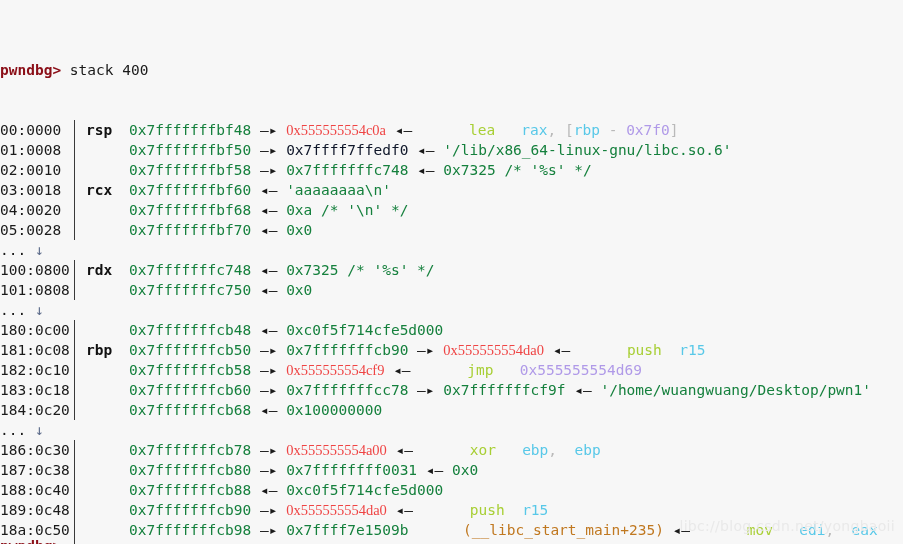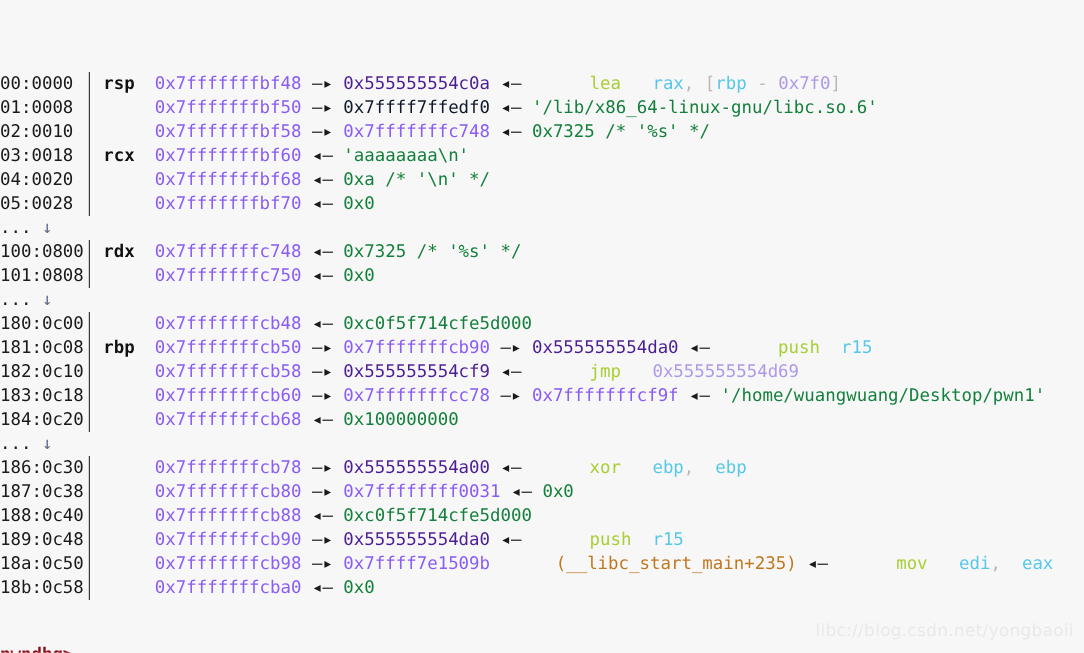--- a/index.html
+++ b/index.html
@@ -54,22 +54,22 @@
     font-weight: bold;
     display: inline-block;
     width: 54px;
     text-align: left;
     padding-left: 11px;
     box-sizing: border-box;
   }
   .reg.blank { color: transparent; }
 
   
-  .stackaddr { color: #8b5cf6; }      
-  .codeaddr  { color: #4c1d95; }      
+  .stackaddr { color: #15803d; }      
+  .codeaddr  { color: #ef4444; font-family: Liberation Serif, serif; }      
   .libcaddr  { color: #0f172a; text-align: center; }      
   .plain     { color: #15803d; }      
   .mnemonic  { color: #a8cf35; margin-left: 48px; }      
   .regop     { color: #58c8e8; }      
   .imm       { color: #b09ae8; }      
   .punct     { color: #b9b9b9; }      
   .symbol    { color: #c07820; margin-left: 46px; }      
   .arrow     { color: #1a1a1a; }
   .dots      { color: #1a1a1a; }
   .downarr   { color: #5c6b8a; }
@@ -96,18 +96,19 @@
     white-space: pre;
     line-height: 20px;
     font-size: 14.5px;
   }
 </style>
 </head>
 <body>
 
 <div id="terminal">
   
+  <div class="line"><span class="prompt-name">pwndbg&gt;</span><span class="prompt-cmd"> <span>stack 400</span></span></div>
   <div id="rows"><div class="line"><span class="idx">00:0000</span><span class="bar"></span><span class="reg">rsp</span><span class="stackaddr">0x7fffffffbf48</span><span class="arrow"> —▸ </span><span class="codeaddr">0x555555554c0a</span><span class="arrow"> ◂— </span><span class="mnemonic">lea   </span><span class="regop">rax</span><span class="punct">, </span><span class="punct">[</span><span class="regop">rbp</span><span class="punct"> - </span><span class="imm">0x7f0</span><span class="punct">]</span></div><div class="line"><span class="idx">01:0008</span><span class="bar"></span><span class="reg blank">.</span><span class="stackaddr">0x7fffffffbf50</span><span class="arrow"> —▸ </span><span class="libcaddr">0x7ffff7ffedf0</span><span class="arrow"> ◂— </span><span class="plain">'/lib/x86_64-linux-gnu/libc.so.6'</span></div><div class="line"><span class="idx">02:0010</span><span class="bar"></span><span class="reg blank">.</span><span class="stackaddr">0x7fffffffbf58</span><span class="arrow"> —▸ </span><span class="stackaddr">0x7fffffffc748</span><span class="arrow"> ◂— </span><span class="plain">0x7325 /* '%s' */</span></div><div class="line"><span class="idx">03:0018</span><span class="bar"></span><span class="reg">rcx</span><span class="stackaddr">0x7fffffffbf60</span><span class="arrow"> ◂— </span><span class="plain">'aaaaaaaa\n'</span></div><div class="line"><span class="idx">04:0020</span><span class="bar"></span><span class="reg blank">.</span><span class="stackaddr">0x7fffffffbf68</span><span class="arrow"> ◂— </span><span class="plain">0xa /* '\n' */</span></div><div class="line"><span class="idx">05:0028</span><span class="bar"></span><span class="reg blank">.</span><span class="stackaddr">0x7fffffffbf70</span><span class="arrow"> ◂— </span><span class="plain">0x0</span></div><div class="line"><span class="dots">... </span><span class="downarr">↓</span></div><div class="line"><span class="idx">100:0800</span><span class="bar"></span><span class="reg">rdx</span><span class="stackaddr">0x7fffffffc748</span><span class="arrow"> ◂— </span><span class="plain">0x7325 /* '%s' */</span></div><div class="line"><span class="idx">101:0808</span><span class="bar"></span><span class="reg blank">.</span><span class="stackaddr">0x7fffffffc750</span><span class="arrow"> ◂— </span><span class="plain">0x0</span></div><div class="line"><span class="dots">... </span><span class="downarr">↓</span></div><div class="line"><span class="idx">180:0c00</span><span class="bar"></span><span class="reg blank">.</span><span class="stackaddr">0x7fffffffcb48</span><span class="arrow"> ◂— </span><span class="plain">0xc0f5f714cfe5d000</span></div><div class="line"><span class="idx">181:0c08</span><span class="bar"></span><span class="reg">rbp</span><span class="stackaddr">0x7fffffffcb50</span><span class="arrow"> —▸ </span><span class="stackaddr">0x7fffffffcb90</span><span class="arrow"> —▸ </span><span class="codeaddr">0x555555554da0</span><span class="arrow"> ◂— </span><span class="mnemonic">push  </span><span class="regop">r15</span></div><div class="line"><span class="idx">182:0c10</span><span class="bar"></span><span class="reg blank">.</span><span class="stackaddr">0x7fffffffcb58</span><span class="arrow"> —▸ </span><span class="codeaddr">0x555555554cf9</span><span class="arrow"> ◂— </span><span class="mnemonic">jmp   </span><span class="imm">0x555555554d69</span></div><div class="line"><span class="idx">183:0c18</span><span class="bar"></span><span class="reg blank">.</span><span class="stackaddr">0x7fffffffcb60</span><span class="arrow"> —▸ </span><span class="stackaddr">0x7fffffffcc78</span><span class="arrow"> —▸ </span><span class="stackaddr">0x7fffffffcf9f</span><span class="arrow"> ◂— </span><span class="plain">'/home/wuangwuang/Desktop/pwn1'</span></div><div class="line"><span class="idx">184:0c20</span><span class="bar"></span><span class="reg blank">.</span><span class="stackaddr">0x7fffffffcb68</span><span class="arrow"> ◂— </span><span class="plain">0x100000000</span></div><div class="line"><span class="dots">... </span><span class="downarr">↓</span></div><div class="line"><span class="idx">186:0c30</span><span class="bar"></span><span class="reg blank">.</span><span class="stackaddr">0x7fffffffcb78</span><span class="arrow"> —▸ </span><span class="codeaddr">0x555555554a00</span><span class="arrow"> ◂— </span><span class="mnemonic">xor   </span><span class="regop">ebp</span><span class="punct">, </span><span class="regop"> ebp</span></div><div class="line"><span class="idx">187:0c38</span><span class="bar"></span><span class="reg blank">.</span><span class="stackaddr">0x7fffffffcb80</span><span class="arrow"> —▸ </span><span class="stackaddr">0x7ffffffff0031</span><span class="arrow"> ◂— </span><span class="plain">0x0</span></div><div class="line"><span class="idx">188:0c40</span><span class="bar"></span><span class="reg blank">.</span><span class="stackaddr">0x7fffffffcb88</span><span class="arrow"> ◂— </span><span class="plain">0xc0f5f714cfe5d000</span></div><div class="line"><span class="idx">189:0c48</span><span class="bar"></span><span class="reg blank">.</span><span class="stackaddr">0x7fffffffcb90</span><span class="arrow"> —▸ </span><span class="codeaddr">0x555555554da0</span><span class="arrow"> ◂— </span><span class="mnemonic">push  </span><span class="regop">r15</span></div><div class="line"><span class="idx">18a:0c50</span><span class="bar"></span><span class="reg blank">.</span><span class="stackaddr">0x7fffffffcb98</span><span class="arrow"> —▸ </span><span class="stackaddr">0x7ffff7e1509b</span><span class="symbol"> (__libc_start_main+235)</span><span class="arrow"> ◂— </span><span class="mnemonic">mov   </span><span class="regop">edi</span><span class="punct">, </span><span class="regop"> eax</span></div><div class="line"><span class="idx">18b:0c58</span><span class="bar"></span><span class="reg blank">.</span><span class="stackaddr">0x7fffffffcba0</span><span class="arrow"> ◂— </span><span class="plain">0x0</span></div></div>
 </div>
 
 <div id="tail"><span class="prompt-name">pwndbg&gt;</span></div>
 
 <div id="watermark">libc://blog.csdn.net/yongbaoii</div>
 
 </body></html>

